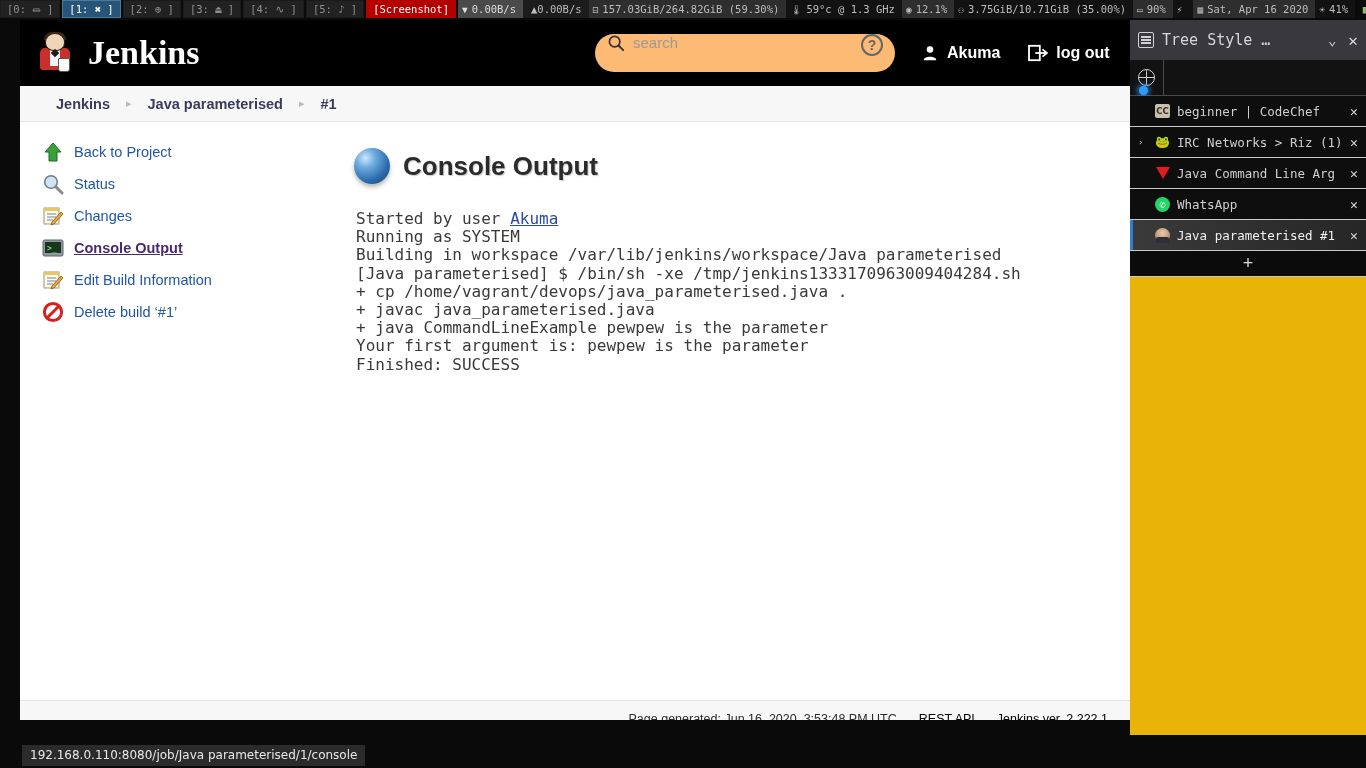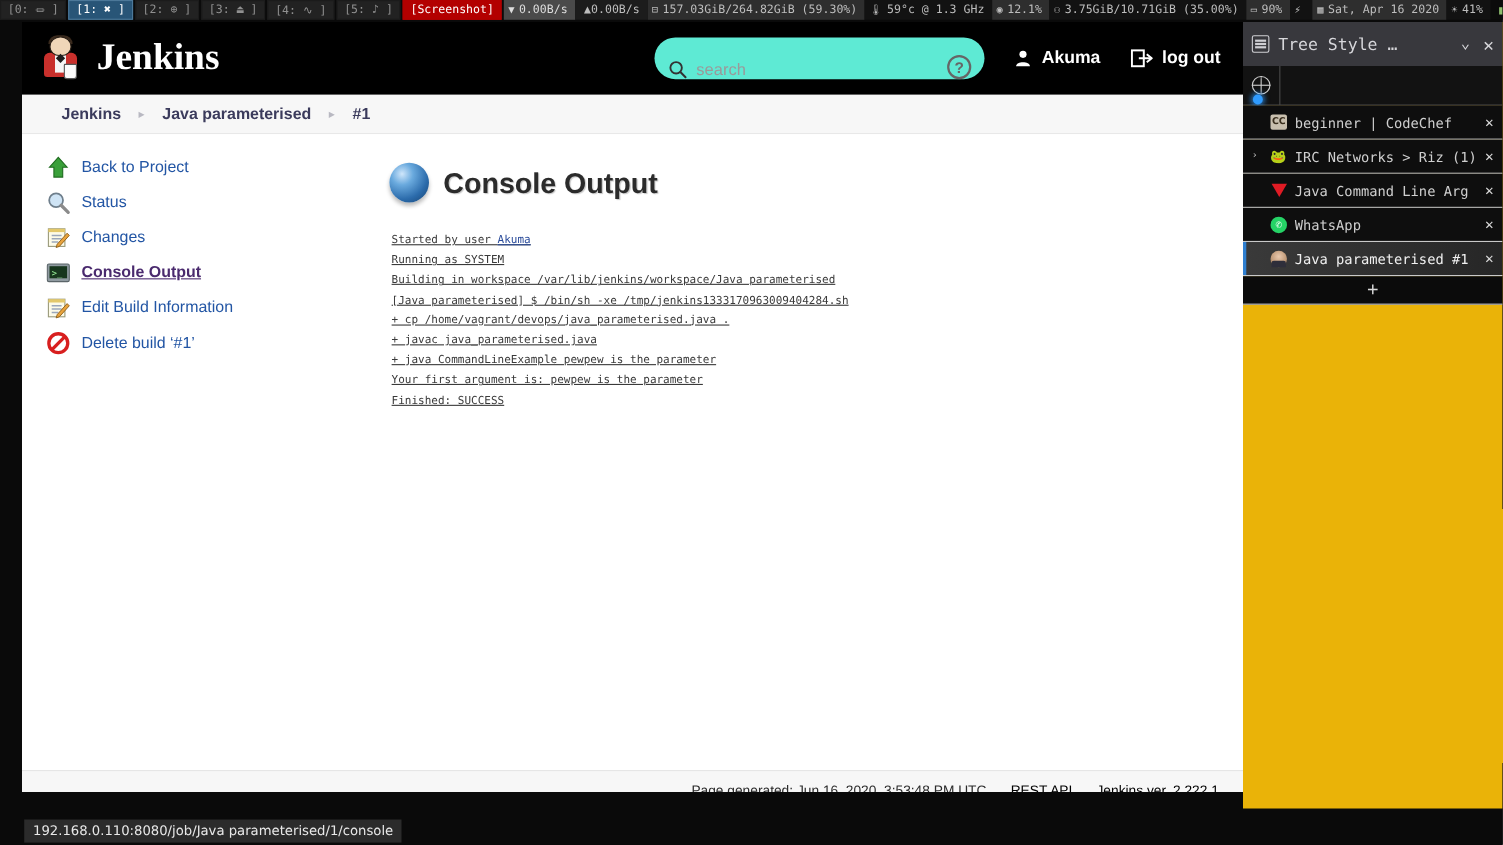--- a/index.html
+++ b/index.html
@@ -57,22 +57,22 @@
   }
   .j-brand {
     color:#ffffff; font-family:"Liberation Serif", serif;
     font-size:34px; font-weight:700; letter-spacing:0px;
   }
   .j-search-wrap {
     position:absolute; left:575px; top:14px;
     display:flex; align-items:center;
   }
   .j-search {
-    width:300px; height:38px; background:#5eead4; border-radius:19px;
-    display:flex; align-items:flex-end; padding:0 12px; gap:8px;
+    width:300px; height:38px; background:#fdba74; border-radius:19px;
+    display:flex; align-items:flex-start; padding:0 12px; gap:8px;
   }
   .j-search input {
     border:none; outline:none; flex:1; font-size:15px;
     font-family:"Liberation Sans", sans-serif; color:#333;
     background:transparent;
   }
   .j-search input::placeholder { color:#9a9a9a; }
   .j-help {
     width:22px;height:22px;border-radius:50%;border:2px solid #666;
     color:#666;font-size:14px;display:flex;align-items:center;justify-content:center;
@@ -116,22 +116,22 @@
     background: radial-gradient(circle at 32% 28%, #cfe6fb 0%, #6aaade 28%, #2b6bab 65%, #16406d 100%);
     box-shadow: 0 3px 4px rgba(0,0,0,.28);
   }
   .console-title h1 {
     font-size:26px; color:#2b2b2b; font-weight:700;
     font-family:"Liberation Sans", sans-serif;
     text-shadow: 1px 1px 1px rgba(0,0,0,.22);
   }
   .console-out {
     font-family:"DejaVu Sans Mono", monospace;
-    font-size:10px; line-height:18.2px; color:#3a3a3a;
-    white-space: pre; padding-left:2px;text-decoration:underline;
+    font-size:16px; line-height:18.2px; color:#3a3a3a;
+    white-space: pre; padding-left:2px;
   }
   .console-out a { color:#2b4c9b; text-decoration: underline; }
 
   .j-footer {
     height:36px; background:#f7f7f7; border-top:1px solid #e6e6e6;
     display:flex; align-items:center; justify-content:flex-end;
     gap:22px; padding-right:22px; font-size:12.5px; color:#2b2b2b;
   }
   .j-footer a { color:#000000; text-decoration: underline; }
 

